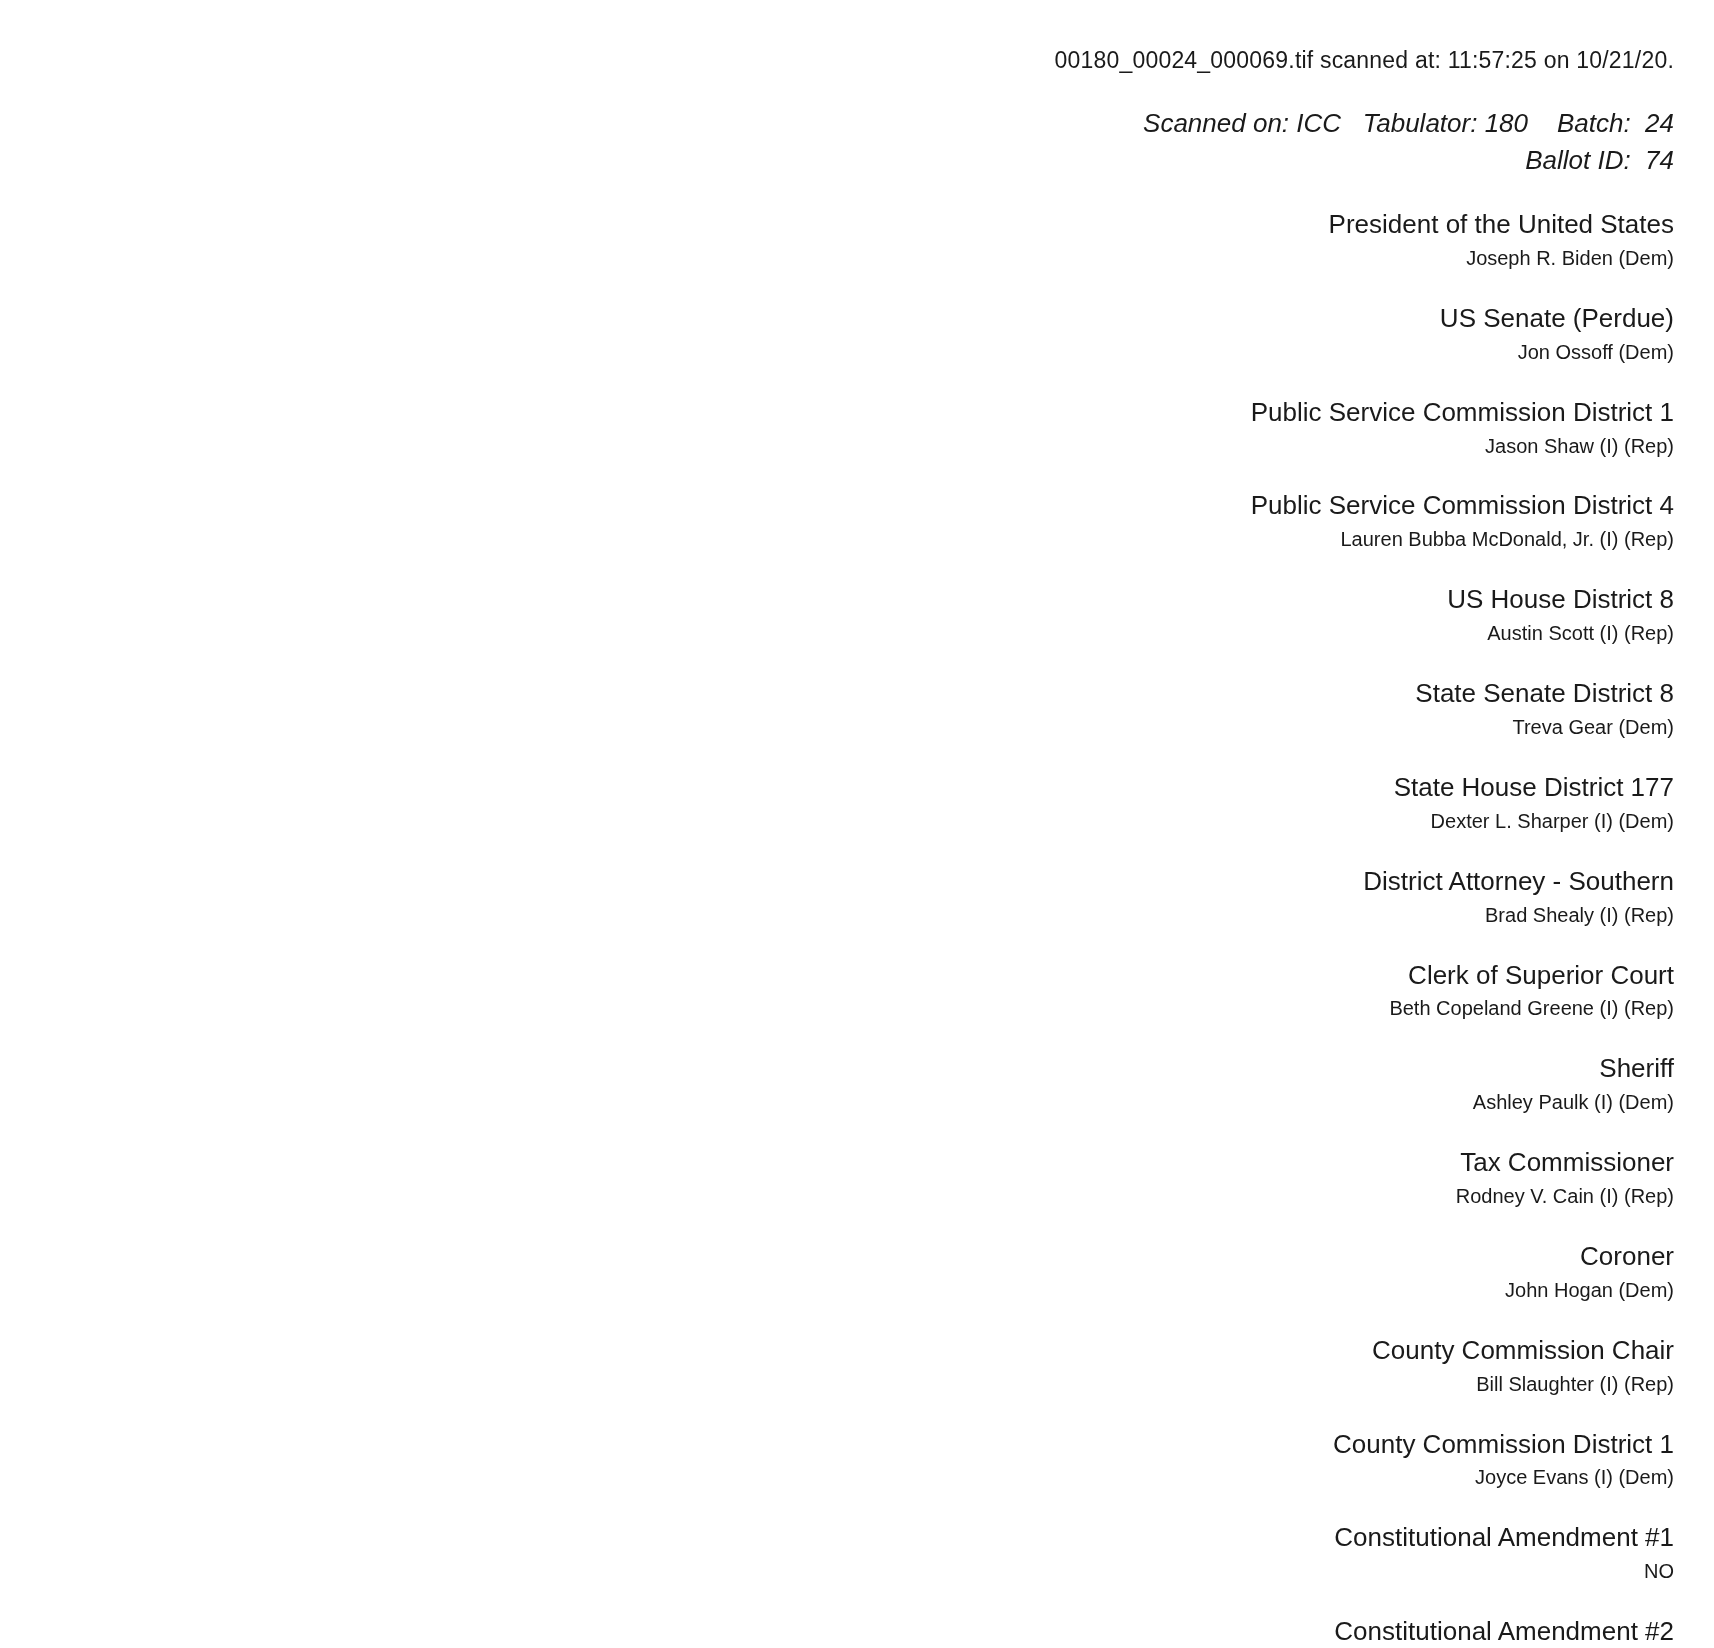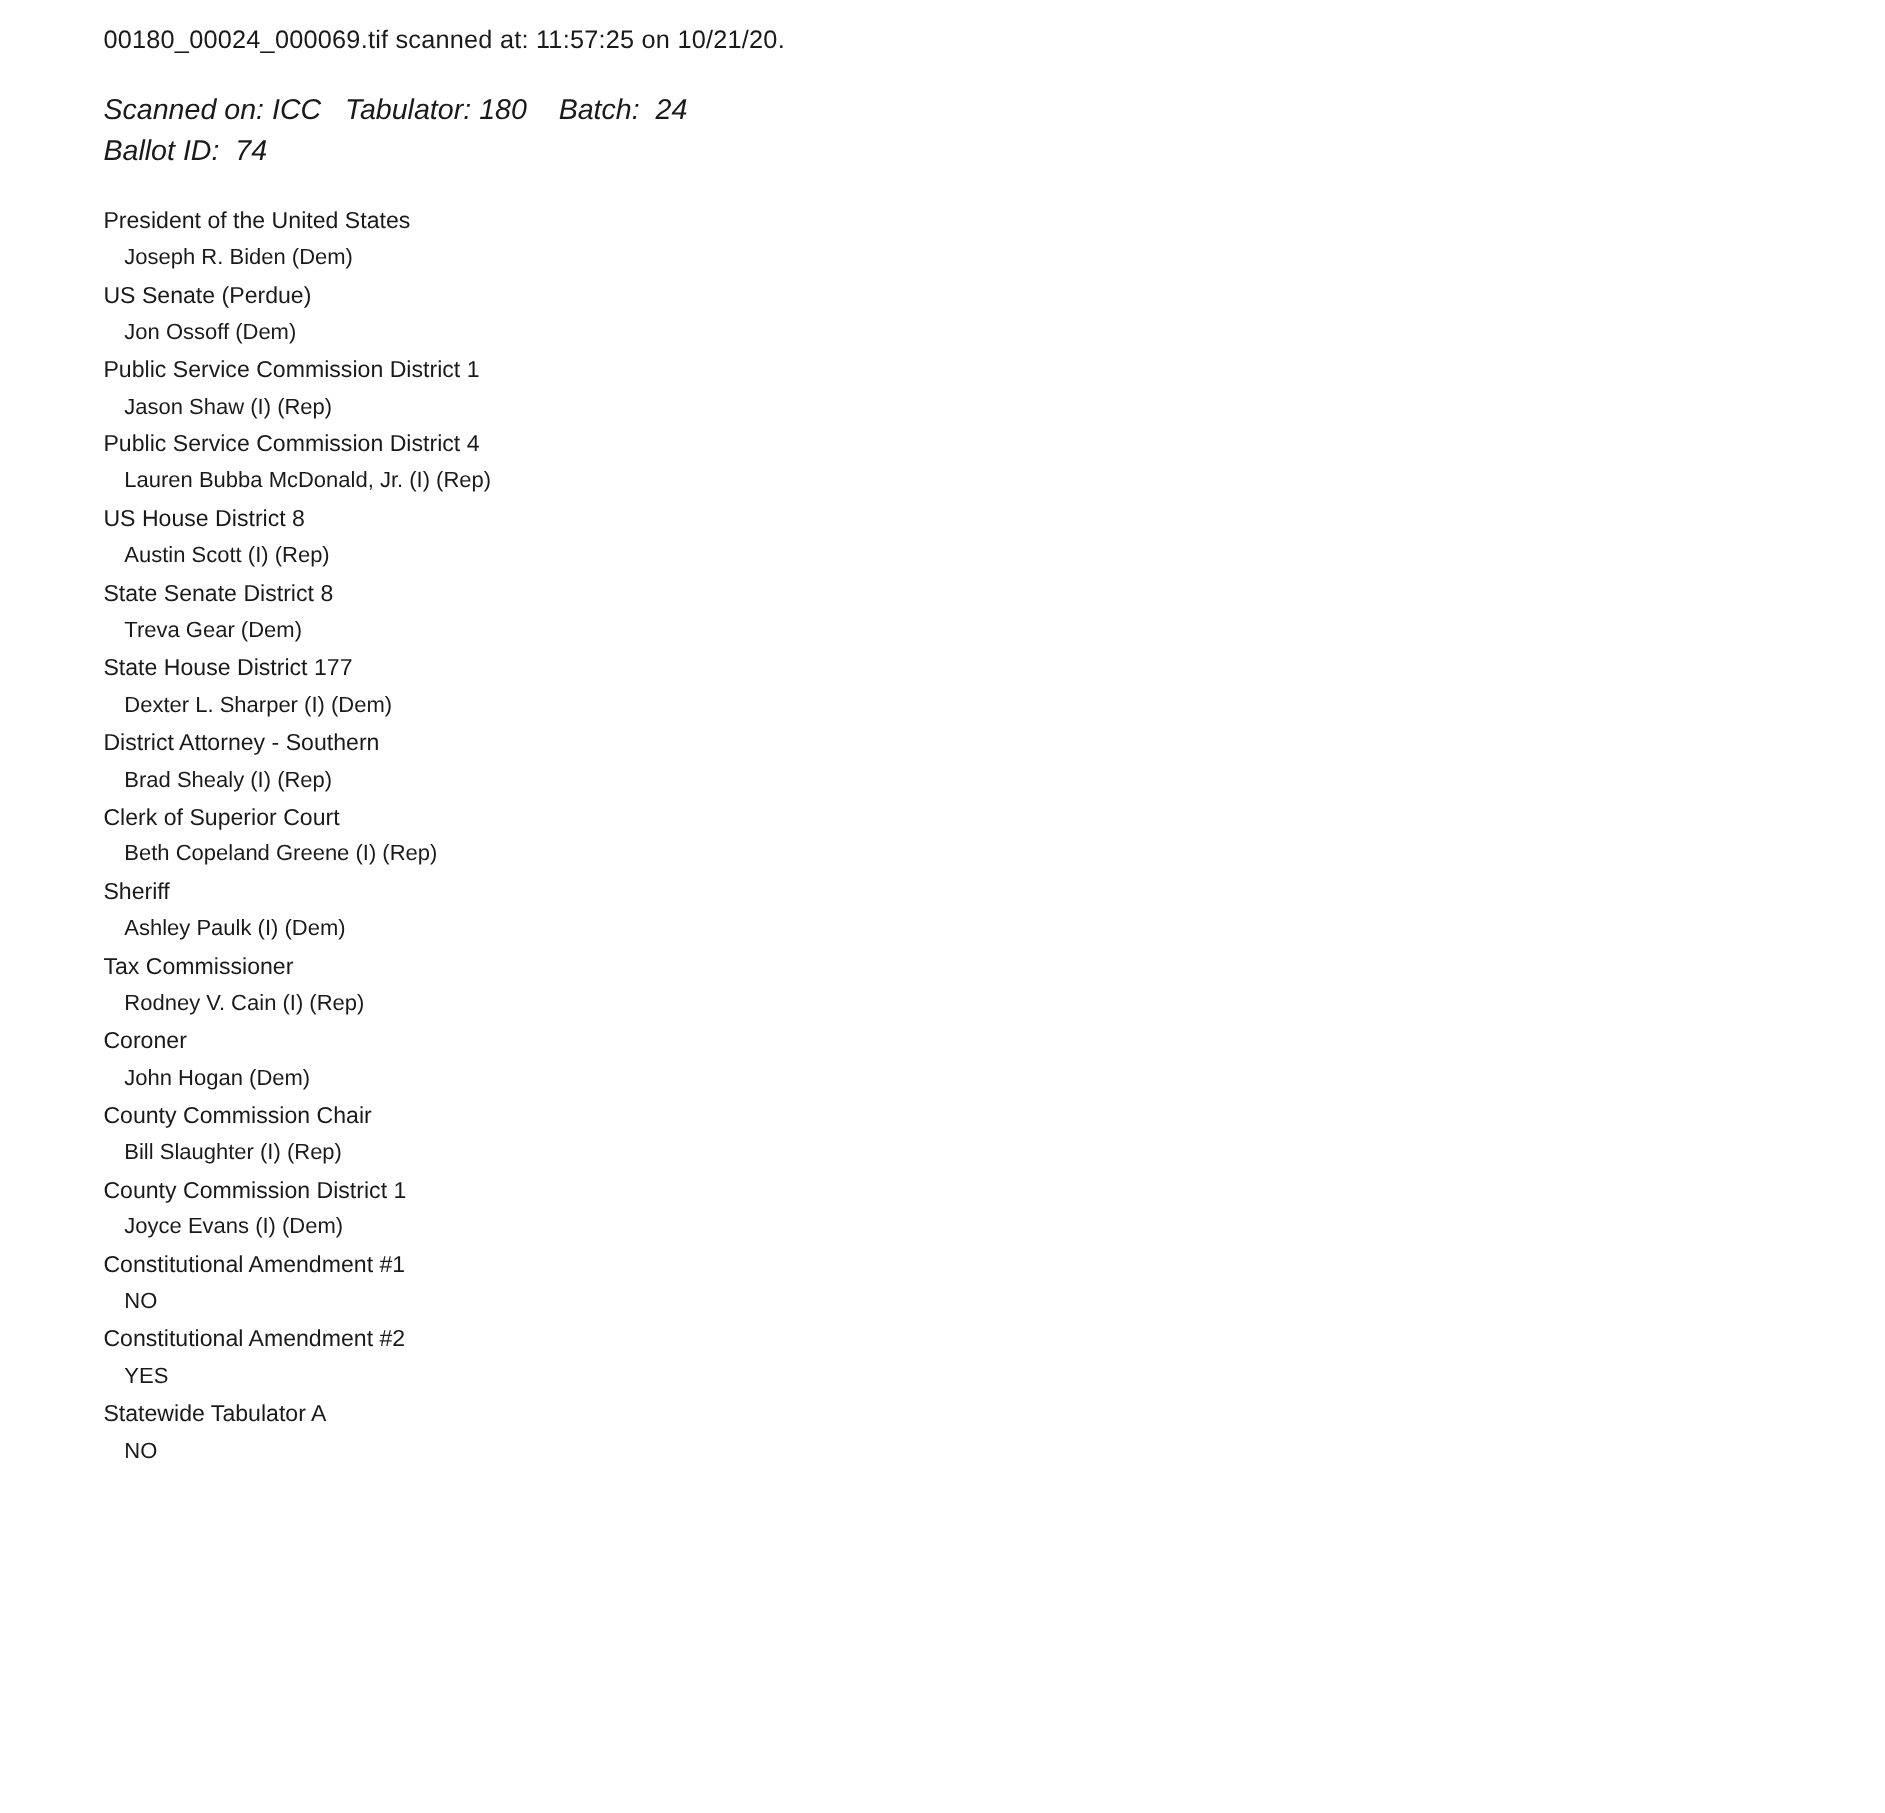--- a/index.html
+++ b/index.html
@@ -8,45 +8,47 @@
     background: #ffffff;
   }
   .page {
     position: relative;
     width: 1714px;
     height: 1648px;
     background: #ffffff;
     color: #1a1a1a;
     font-family: "Liberation Sans", sans-serif;
     box-sizing: border-box;
-    padding: 22px 40px 0 94px;
+    padding: 46px 40px 0 94px;
     overflow: hidden;
+    text-align: right;
   }
   .scan-info-line {
     font-size: 23px;
     line-height: 28px;
     white-space: pre-wrap;
     letter-spacing: 0.2px;
   }
   .scan-meta-block {
     margin-top: 31px;
   }
   .scan-meta-line {
     font-size: 26px;
     line-height: 37px;
     white-space: pre-wrap;
     font-style: italic;
   }
   .contest-list {
     margin-top: 29px;
   }
   .contest-title {
-    font-size: 21px;
+    font-size: 26px;
     line-height: 33.9px;
     white-space: pre-wrap;
+    margin-top: 26px;
   }
   .contest-selection {
     font-size: 20px;
     line-height: 33.9px;
     padding-left: 19px;
     white-space: pre-wrap;
   }
 </style>
 </head>
 <body>

